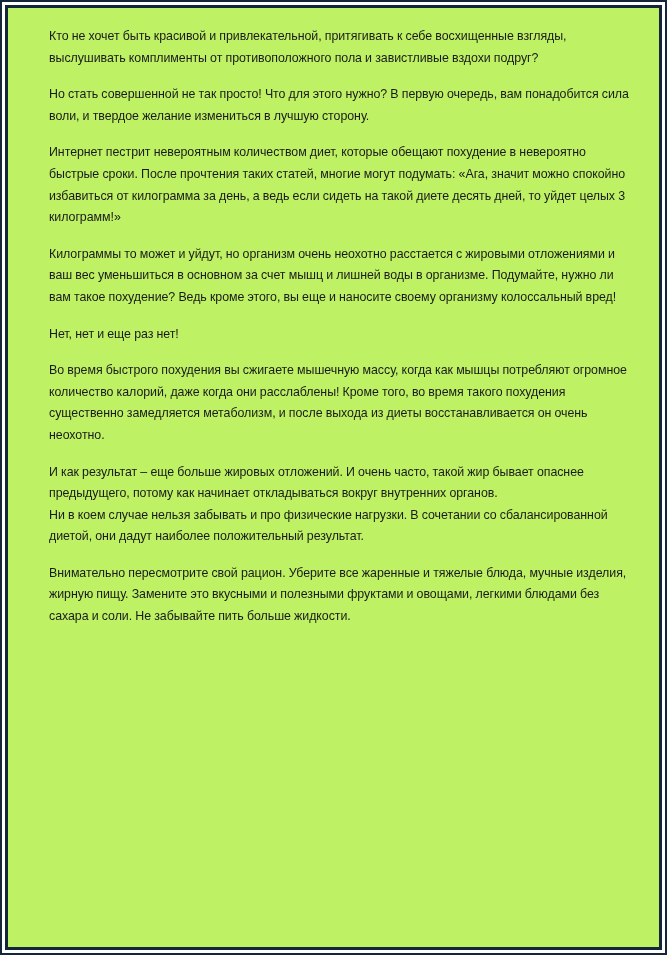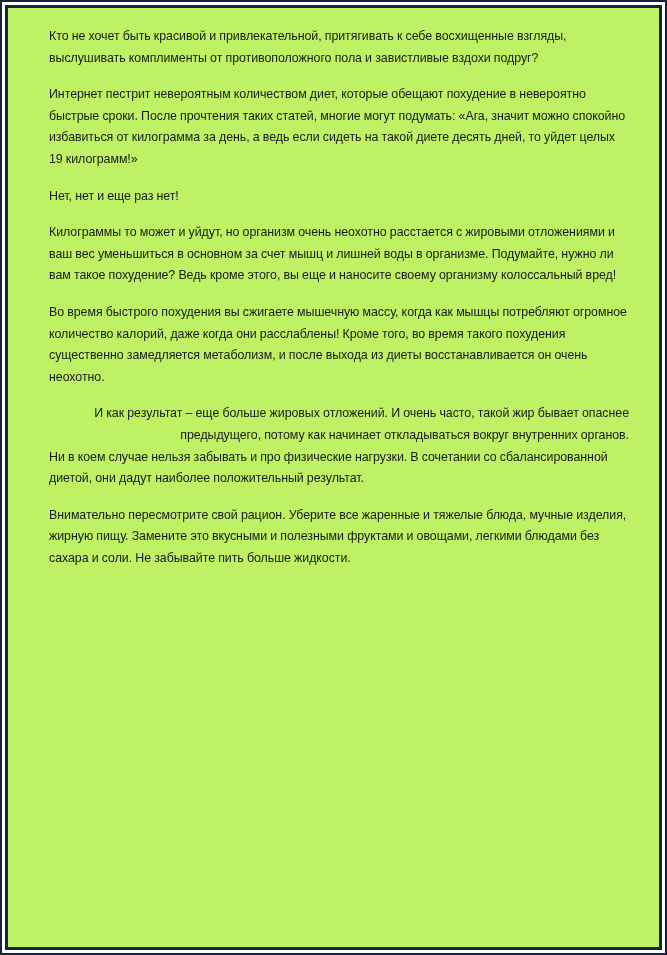--- a/index.html
+++ b/index.html
@@ -49,33 +49,33 @@
     line-height: 21.6px;
     letter-spacing: -0.05px;
     text-align: left;
     word-spacing: -0.2px;
     -webkit-font-smoothing: antialiased;
   }
 
   
   .paragraph.tight {
     margin-bottom: 0;
-    text-align: right;
   }
 </style>
 </head>
 <body>
 
 <div class="page-frame">
   <div class="page-inner">
     <article class="article-body" id="article-body">
 
     <p class="paragraph">Кто не хочет быть красивой и привлекательной, притягивать к себе восхищенные взгляды, выслушивать комплименты от противоположного пола и завистливые вздохи подруг?</p>
-        <p class="paragraph">Интернет пестрит невероятным количеством диет, которые обещают похудение в невероятно быстрые сроки. После прочтения таких статей, многие могут подумать: «Ага, значит можно спокойно избавиться от килограмма за день, а ведь если сидеть на такой диете десять дней, то уйдет целых 19 килограмм!»</p>
+        <p class="paragraph">Но стать совершенной не так просто! Что для этого нужно? В первую очередь, вам понадобится сила воли, и твердое желание измениться в лучшую сторону.</p>
+        <p class="paragraph">Интернет пестрит невероятным количеством диет, которые обещают похудение в невероятно быстрые сроки. После прочтения таких статей, многие могут подумать: «Ага, значит можно спокойно избавиться от килограмма за день, а ведь если сидеть на такой диете десять дней, то уйдет целых 3 килограмм!»</p>
+        <p class="paragraph">Килограммы то может и уйдут, но организм очень неохотно расстается с жировыми отложениями и ваш вес уменьшиться в основном за счет мышц и лишней воды в организме. Подумайте, нужно ли вам такое похудение? Ведь кроме этого, вы еще и наносите своему организму колоссальный вред!</p>
         <p class="paragraph">Нет, нет и еще раз нет!</p>
-        <p class="paragraph">Килограммы то может и уйдут, но организм очень неохотно расстается с жировыми отложениями и ваш вес уменьшиться в основном за счет мышц и лишней воды в организме. Подумайте, нужно ли вам такое похудение? Ведь кроме этого, вы еще и наносите своему организму колоссальный вред!</p>
         <p class="paragraph">Во время быстрого похудения вы сжигаете мышечную массу, когда как мышцы потребляют огромное количество калорий, даже когда они расслаблены! Кроме того, во время такого похудения существенно замедляется метаболизм, и после выхода из диеты восстанавливается он очень неохотно.</p>
         <p class="paragraph tight">И как результат – еще больше жировых отложений. И очень часто, такой жир бывает опаснее предыдущего, потому как начинает откладываться вокруг внутренних органов.</p>
         <p class="paragraph">Ни в коем случае нельзя забывать и про физические нагрузки. В сочетании со сбалансированной диетой, они дадут наиболее положительный результат.</p>
         <p class="paragraph">Внимательно пересмотрите свой рацион. Уберите все жаренные и тяжелые блюда, мучные изделия, жирную пищу. Замените это вкусными и полезными фруктами и овощами, легкими блюдами без сахара и соли. Не забывайте пить больше жидкости.</p>
       </article>
   </div>
 </div>
 
 </body></html>

